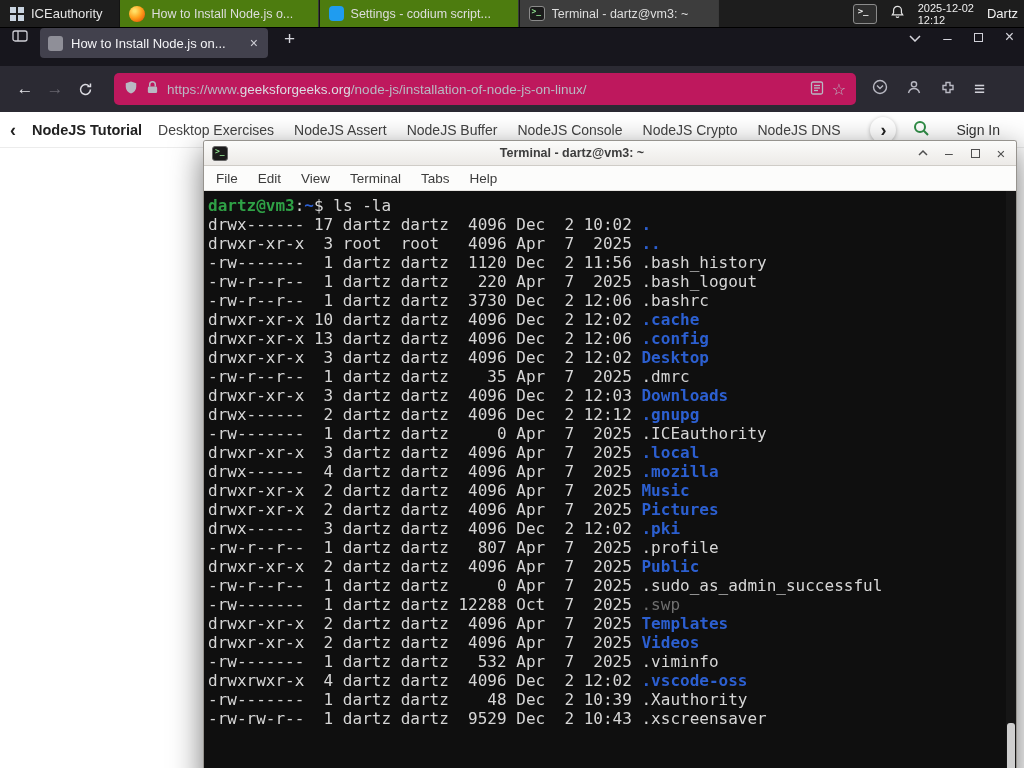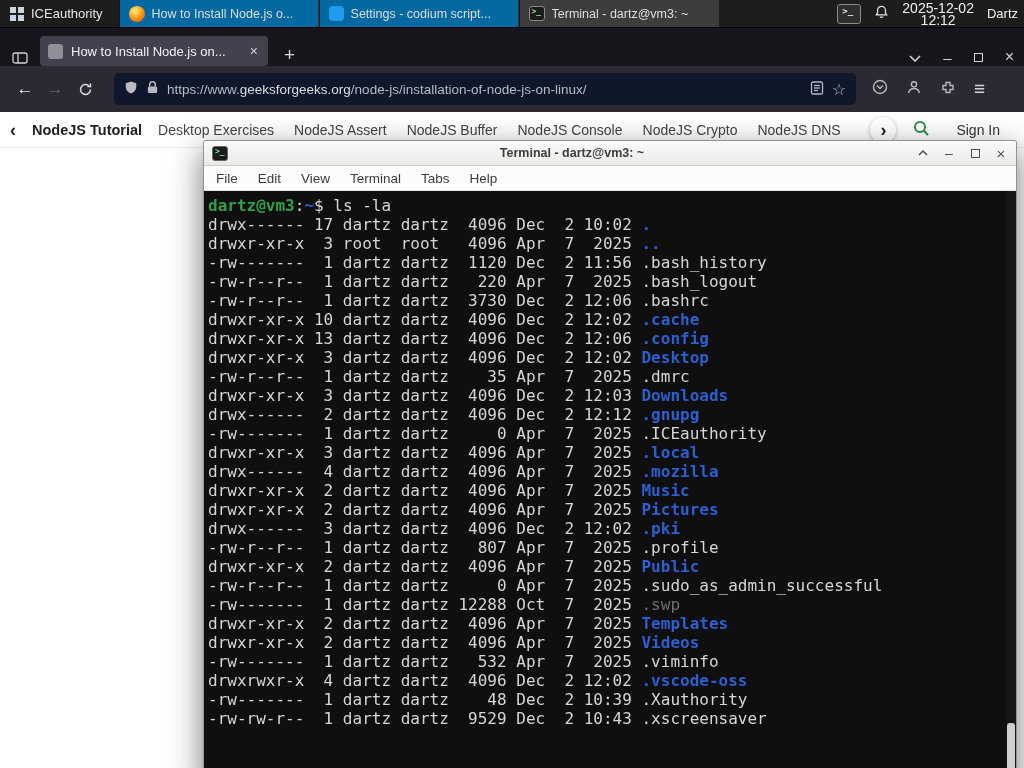--- a/index.html
+++ b/index.html
@@ -9,53 +9,53 @@
   
   .panel{position:absolute;top:0;left:0;right:0;height:28px;background:#1d1d1d;display:flex;align-items:center;color:#e6e6e6;font-size:13px;z-index:40;border-bottom:1px solid #000}
   .app-btn{display:flex;align-items:center;gap:7px;padding:0 10px;height:100%}
   .icon-apps{width:14px;height:14px;flex:0 0 auto;background:
     linear-gradient(#c9d4e0 0 0) left top,
     linear-gradient(#c9d4e0 0 0) right top,
     linear-gradient(#c9d4e0 0 0) left bottom,
     linear-gradient(#c9d4e0 0 0) right bottom;
     background-size:6px 6px;background-repeat:no-repeat}
   .taskbar{display:flex;height:100%;margin-left:6px}
-  .task{display:flex;align-items:center;gap:7px;width:200px;height:100%;padding:0 9px;background:#0369a1;border-left:1px solid #141414;border-right:1px solid #3a3a3a;font-size:12.5px;color:#dedede;overflow:hidden;white-space:nowrap;cursor:default}
+  .task{display:flex;align-items:center;gap:7px;width:200px;height:100%;padding:0 9px;background:#4d7c0f;border-left:1px solid #141414;border-right:1px solid #3a3a3a;font-size:12.5px;color:#dedede;overflow:hidden;white-space:nowrap;cursor:default}
   .task.active{background:#3d3d3d}
   .tlabel{overflow:hidden;white-space:nowrap}
   .ticon{flex:0 0 auto;display:inline-block}
   .icon-firefox{width:16px;height:16px;border-radius:50%;background:radial-gradient(circle at 35% 30%,#ffe066 8%,#ff9f1a 48%,#e8590c 85%)}
   .icon-codium{width:15px;height:15px;border-radius:4px;background:#1f9cf0}
   .icon-terminal{width:16px;height:15px;border-radius:3px;background:#1b1b1b;border:1px solid #8b8b8b;position:relative}
   .icon-terminal::after{content:">_";position:absolute;left:2px;top:0px;font:700 8px "DejaVu Sans Mono",monospace;color:#8fe08f}
   .panel-right{margin-left:auto;display:flex;align-items:center;gap:13px;padding-right:4px;height:100%}
   .tray-term{width:24px;height:20px;border:1px solid #8b8b8b;border-radius:3px;background:#2e2e2e;position:relative}
   .tray-term::after{content:">_";position:absolute;left:4px;top:1px;font:700 9px "DejaVu Sans Mono",monospace;color:#f0f0f0}
-  .clock{display:flex;flex-direction:column;align-items:center;font-size:14px;line-height:12px;color:#efefef}
+  .clock{display:flex;flex-direction:column;align-items:flex-start;font-size:11px;line-height:12px;color:#efefef}
   .panel-user{font-size:13px;color:#f2f2f2;margin-right:2px}
 
   
   .browser{position:absolute;top:28px;left:0;right:0;bottom:0;background:#fff}
-  .tabbar{height:38px;background:#17161d;display:flex;align-items:flex-end;padding:0 8px;gap:8px}
+  .tabbar{height:38px;background:#17161d;display:flex;align-items:flex-start;padding:0 8px;gap:8px}
   .ffview{display:flex;align-items:center;margin:0 4px}
   .tab{display:flex;align-items:center;gap:8px;width:228px;height:30px;background:#42414d;border-radius:4px;padding:0 8px;color:#f3f3f6;font-size:13px;cursor:default}
   .tab-favicon{width:15px;height:15px;border-radius:3px;background:#8f8f98;flex:0 0 auto}
   .tab-title{flex:1;overflow:hidden;white-space:nowrap}
   .tab-close{color:#cfcfd6;font-size:14px;padding:0 2px}
   .newtab{color:#d5d5dc;font-size:19px;margin-left:8px;cursor:default}
   .tab-spacer{flex:1}
   .tabctl{display:flex;align-items:center;gap:22px;margin-right:2px;color:#d5d5dc}
   .maxbox{display:inline-block;width:9px;height:9px;border:1.5px solid #d0d0d8}
   .winx{font-size:16px}
   .winmin{font-size:15px}
 
   .navbar{height:46px;background:#2b2a33;display:flex;align-items:center;padding:0 10px}
   .navbtn{width:30px;height:30px;display:flex;align-items:center;justify-content:center;color:#e3e3e8;font-size:17px;border-radius:4px;flex:0 0 auto}
   .navbtn.fwd{color:#67666f}
-  .urlbar{flex:1;height:32px;background:#0f172a;border-radius:5px;display:flex;align-items:center;padding:0 10px;gap:8px;color:#b9b9c3;font-size:13.5px;margin:0 12px 0 14px;max-width:742px}
+  .urlbar{flex:1;height:32px;background:#be185d;border-radius:5px;display:flex;align-items:center;padding:0 10px;gap:8px;color:#b9b9c3;font-size:13.5px;margin:0 12px 0 14px;max-width:742px}
   .url-text{flex:1;overflow:hidden;white-space:nowrap}
   .url-domain{color:#dcdce2}
   .urlbar .star{font-size:16px;color:#b9b9c3}
   .navbar-right{display:flex;align-items:center;gap:18px;margin-left:4px;margin-right:2px}
   .hamburger{color:#d0d0d8;font-size:19px}
 
   
   .gfgnav{height:36px;background:#fff;border-bottom:1px solid #ececec;display:flex;align-items:center;padding:0 10px;gap:16px;font-size:14px;color:#444;overflow:hidden}
   .chev{font-weight:700;color:#222;font-size:18px;line-height:1}
   .gfg-primary{font-weight:700;color:#222;font-size:14.5px;white-space:nowrap}

